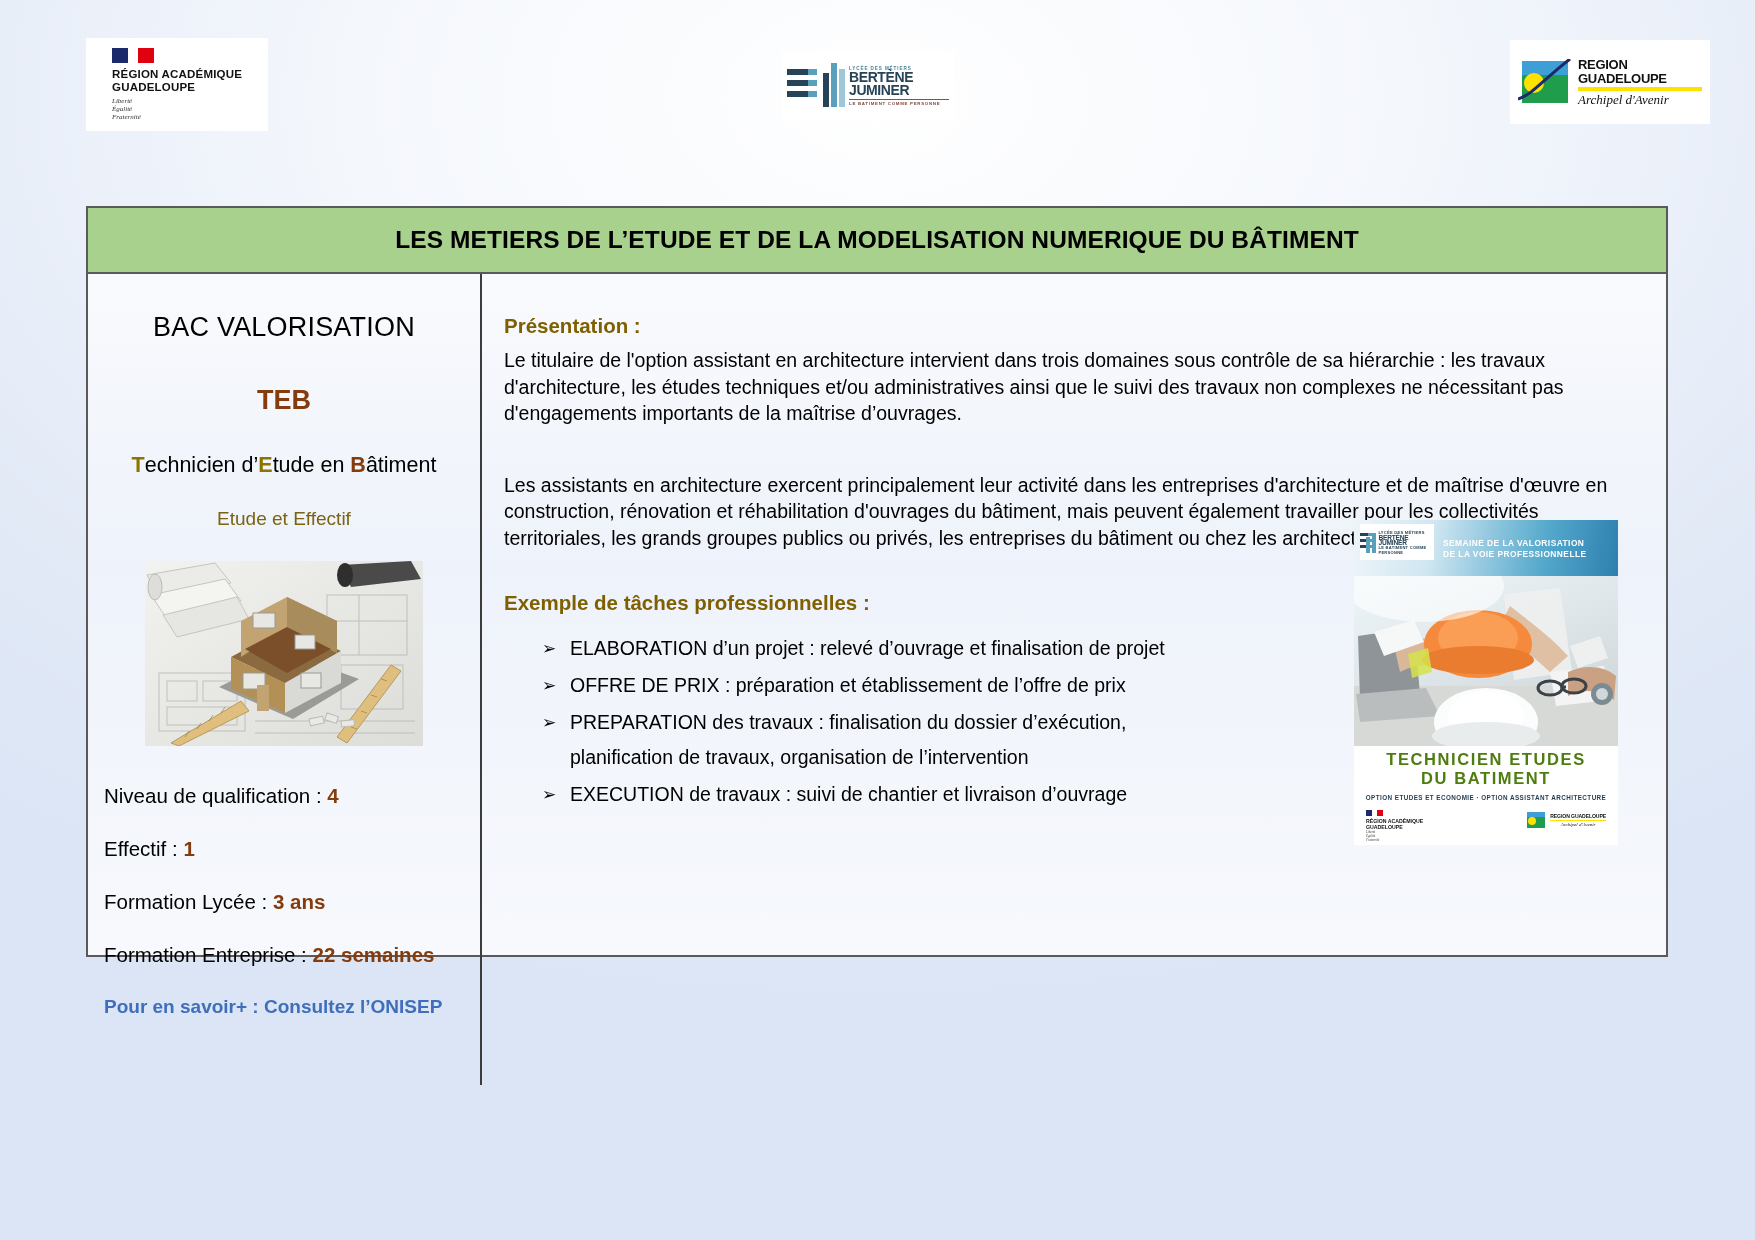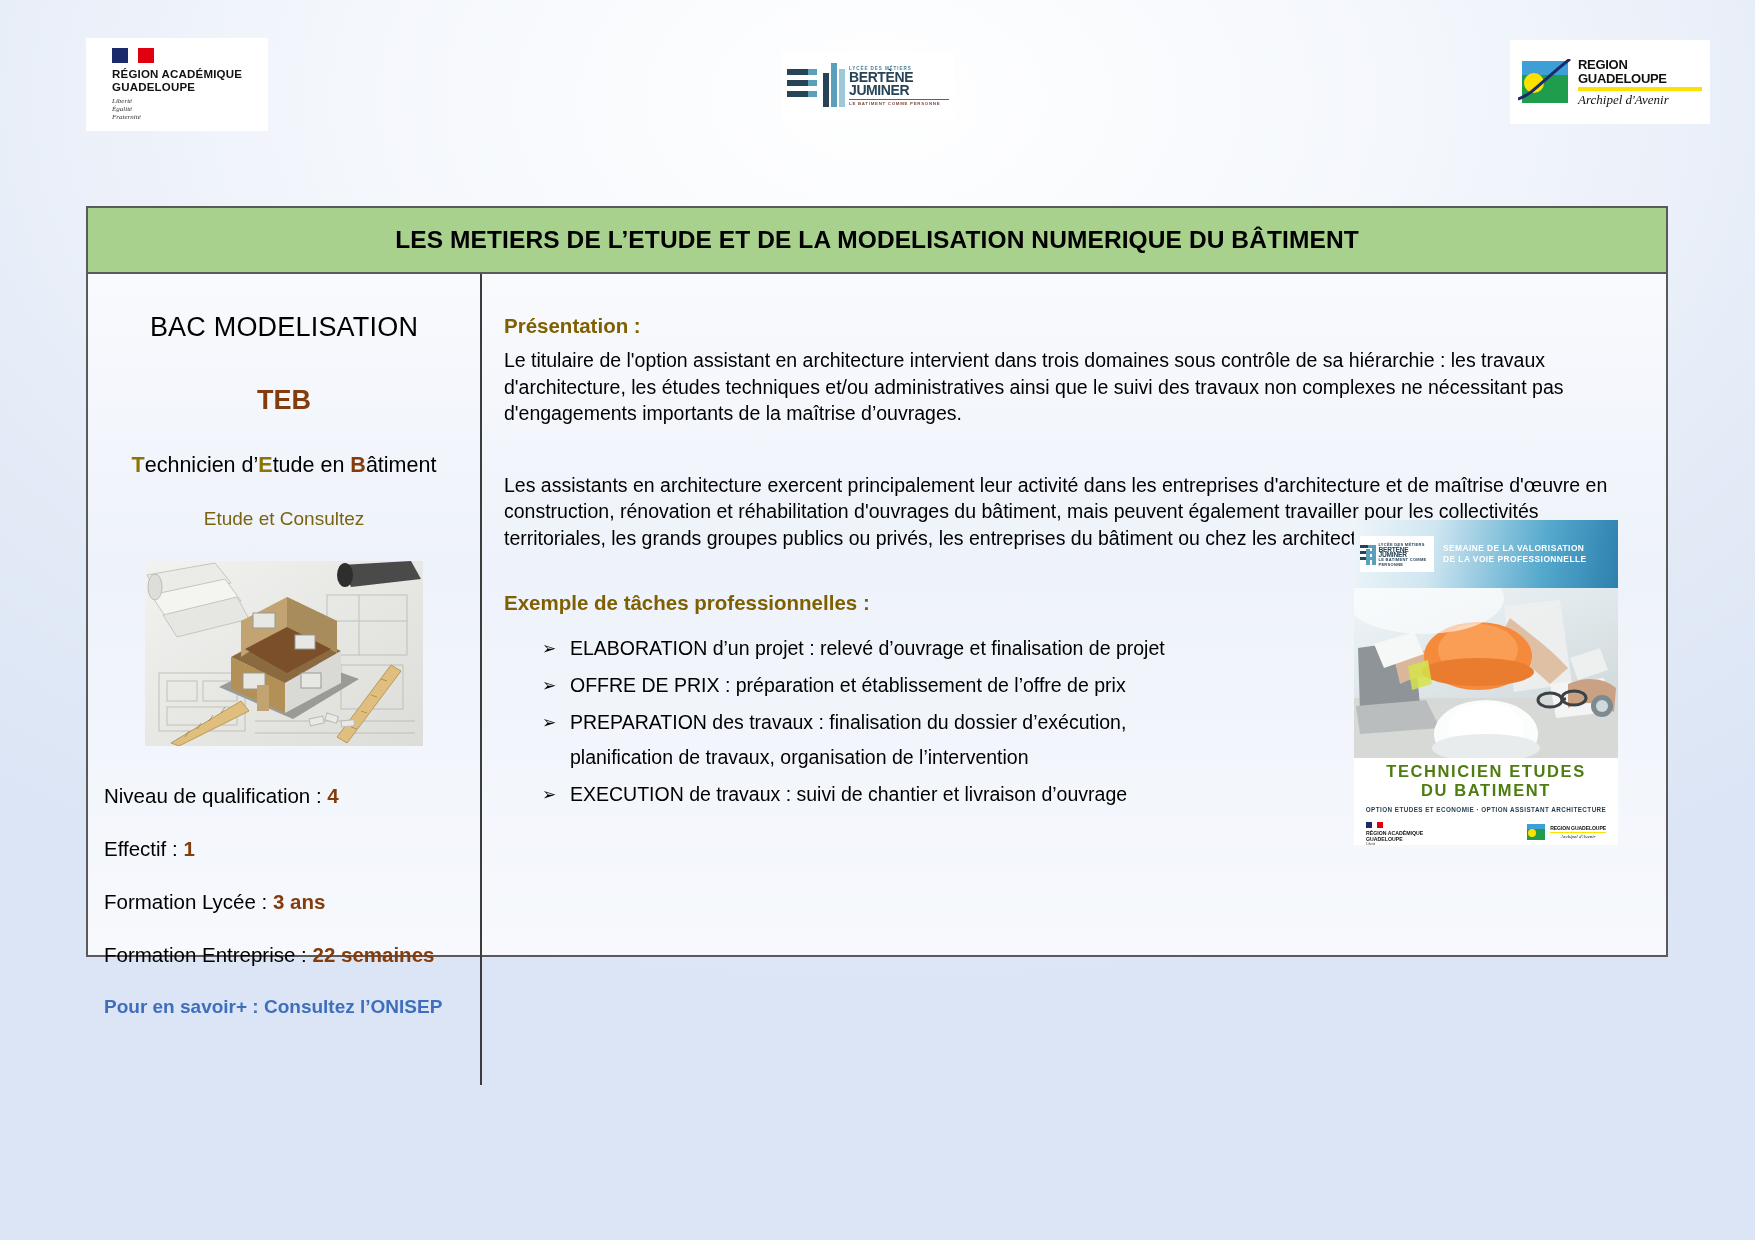--- a/index.html
+++ b/index.html
@@ -145,23 +145,23 @@
   .task-list li .cont { display: block; padding-left: 0; }
 
   
   .poster {
     position: absolute; left: 1354px; top: 520px;
     width: 264px; height: 325px;
     background: #ffffff; overflow: hidden; z-index: 5;
     box-shadow: 0 0 0 0 rgba(0,0,0,0);
   }
   .poster-top {
-    height: 68px; position: relative;
+    height: 56px; position: relative;
     background: linear-gradient(100deg,#eef5f9 0%, #cfe6f1 30%, #53a8cc 72%, #2e7fae 100%);
-    display: flex; align-items: center; padding: 16px 6px;
+    display: flex; align-items: flex-end; padding: 16px 6px;
   }
   .poster-logo {
     width: 74px; height: 36px; background: #fff; flex: 0 0 74px;
     display: flex; align-items: center; justify-content: center; gap: 2px;
   }
   .pl-mark { position: relative; width: 22px; height: 22px; }
   .pl-mark i { position:absolute; left:0; display:block; width:12px; height:3px; background:#274357; border-right:4px solid #5aa0bd; }
   .pl-mark i:nth-child(1){ top:2px; } .pl-mark i:nth-child(2){ top:8px; } .pl-mark i:nth-child(3){ top:14px; }
   .pl-mark u { position:absolute; right:0; bottom:0; display:block; width:4px; background:#5aa0bd; }
   .pl-txt { font-size: 4px; font-weight: bold; color: #274357; line-height: 5px; letter-spacing: .3px; }
@@ -266,28 +266,28 @@
 <div class="sheet">
 
   <div class="sheet-header">
     <h1>LES METIERS DE L’ETUDE ET DE LA MODELISATION NUMERIQUE DU BÂTIMENT</h1>
   </div>
 
   <div class="sheet-body">
 
     <div class="col-left">
 
-      <div class="bac-title">BAC MODELISATION</div>
+      <div class="bac-title">BAC VALORISATION</div>
       <div class="teb">TEB</div>
 
       <div class="teb-long">
         <span class="t">T</span><span>echnicien d’</span><span class="e">E</span><span>tude en </span><span class="b">B</span><span>âtiment</span>
       </div>
 
-      <div class="option">Etude et Consultez</div>
+      <div class="option">Etude et Effectif</div>
 
       <div class="thumb">
         <svg viewBox="0 0 278 185" preserveAspectRatio="none">
           <defs>
             <linearGradient id="bp" x1="0" y1="0" x2="1" y2="1">
               <stop offset="0" stop-color="#f2f2f0"></stop>
                 <stop offset="1" stop-color="#dcdcd8"></stop>
             </linearGradient>
           </defs>
           <rect width="278" height="185" fill="url(#bp)"></rect>

